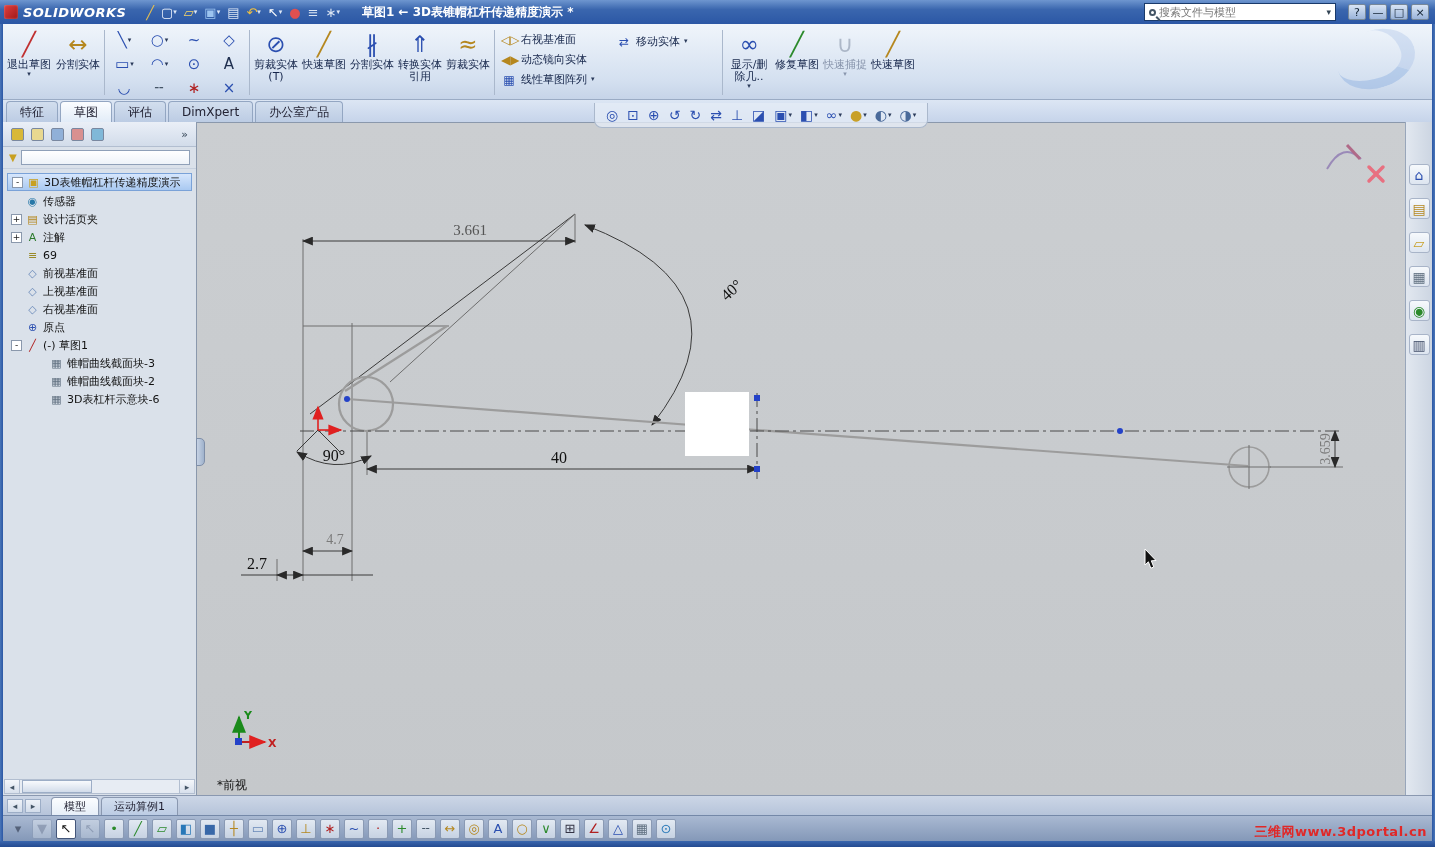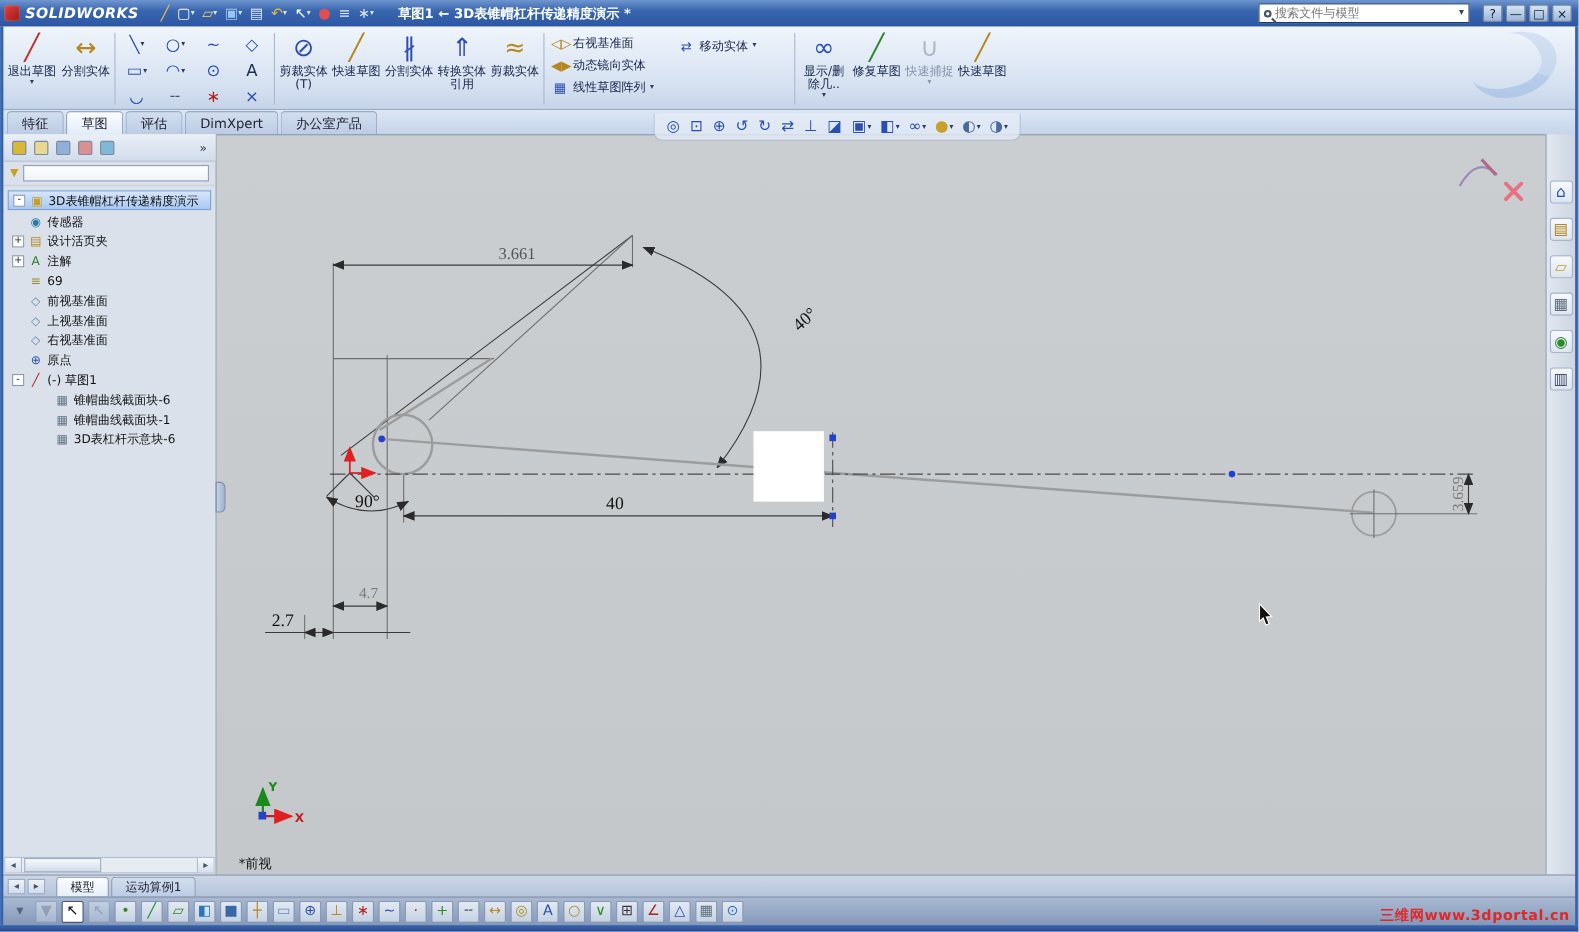--- a/index.html
+++ b/index.html
@@ -466,27 +466,27 @@
 
         <div class="trow lv1">
           <span class="exp">-</span>
           <span class="ticon" style="color: rgb(176, 32, 32);">╱</span>
           <span class="tlabel">(-) 草图1</span>
         </div>
 
         <div class="trow lv2">
           <span class="exp"></span>
           <span class="ticon" style="color: rgb(96, 112, 128);">▦</span>
-          <span class="tlabel">锥帽曲线截面块-6</span>
+          <span class="tlabel">锥帽曲线截面块-3</span>
         </div>
 
         <div class="trow lv2">
           <span class="exp"></span>
           <span class="ticon" style="color: rgb(96, 112, 128);">▦</span>
-          <span class="tlabel">锥帽曲线截面块-1</span>
+          <span class="tlabel">锥帽曲线截面块-2</span>
         </div>
 
         <div class="trow lv2">
           <span class="exp"></span>
           <span class="ticon" style="color: rgb(96, 112, 128);">▦</span>
           <span class="tlabel">3D表杠杆示意块-6</span>
         </div>
       </div>
   </div>
   <div class="hscroll">

